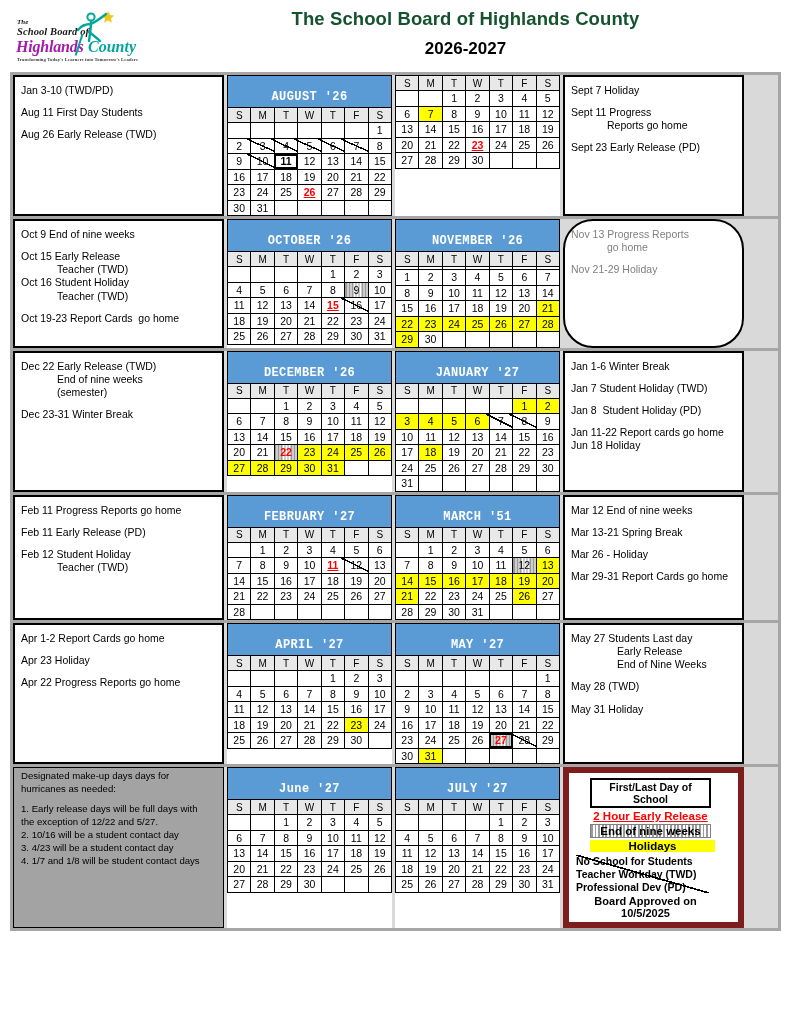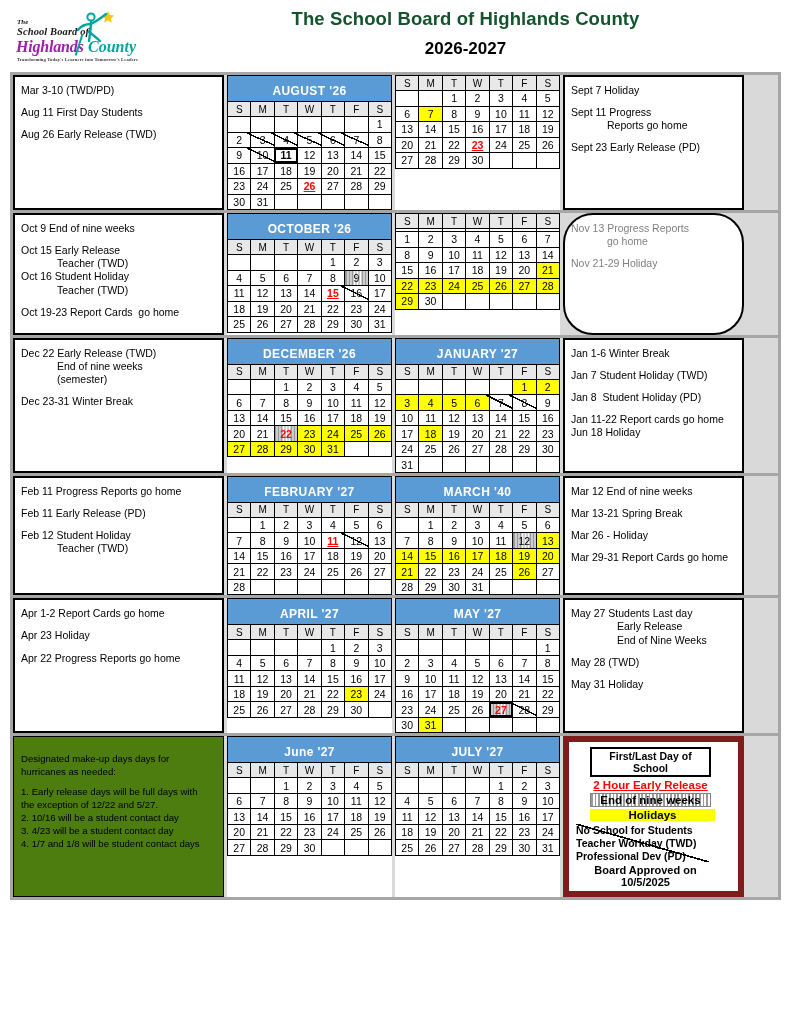--- a/index.html
+++ b/index.html
@@ -111,25 +111,25 @@
     overflow: hidden;
   }
   .cell-note.right { width: 181px; }
   .cell-note.gray-text { color: #808080; border-radius: 30px; }
   .note-line { margin-bottom: 11px; white-space: pre-wrap; }
   .note-line.tight { margin-bottom: 2px; }
   .note-line.indent { margin-left: 36px; }
   .note-line.indent2 { margin-left: 46px; }
 
   .cell-note.yellowbox {
-    background: #4d7c0f;
+    background: #a3a3a3;
     border: 1px solid #000;
     font-size: 9.6px;
     line-height: 1.15;
-    padding: 16px 6px 4px 7px;
+    padding: 2px 6px 4px 7px;
   }
   .yellowbox .note-line { margin-bottom: 9px; }
   .yellowbox .note-line.tight { margin-bottom: 2px; }
 
   .cell-cal {
     width: 165px;
     background: #ffffff;
     padding: 0;
   }
 
@@ -139,23 +139,24 @@
     border-collapse: collapse;
     table-layout: fixed;
     font-size: 10.5px;
   }
   .cal .mon {
     background: #5b9bd5;
     color: #ffffff;
     font-weight: bold;
     font-size: 12px;
     text-align: center;
-    padding: 8px 0 3px 0;
+    padding: 14px 0 3px 0;
     letter-spacing: .4px;
     border: 1px solid #000;
+    font-family: Liberation Mono, monospace;
   }
   .cal th.dow {
     background: #e8e8e8;
     border: 1px solid #000;
     font-size: 10px;
     font-weight: normal;
     color: #000;
     text-align: center;
     height: 15px;
     padding: 0;
@@ -271,21 +272,21 @@
     <div class="title-wrap">
       <div class="title-main">The School Board of Highlands County</div>
       <div class="title-year">2026-2027</div>
     </div>
   </div>
 
   <div class="grid">
 
     <div class="row">
       <div class="cell-note">
-        <div class="note-line">Mar 3-10 (TWD/PD)</div>
+        <div class="note-line">Jan 3-10 (TWD/PD)</div>
         <div class="note-line">Aug 11 First Day Students</div>
         <div class="note-line">Aug 26 Early Release (TWD)</div>
       </div>
       <div class="cell-cal">
           <table class="cal">
             <tbody>
               <tr>
                 <td class="mon" colspan="7">AUGUST '26</td>
               </tr>
               <tr>
@@ -491,20 +492,23 @@
                 <td class="day ">30</td>
                 <td class="day ">31</td>
               </tr>
             </tbody>
           </table>
         </div>
       <div class="cell-cal">
           <table class="cal">
             <tbody>
               <tr>
+                <td class="mon" colspan="7">NOVEMBER '26</td>
+              </tr>
+              <tr>
                 <th class="dow">S</th>
                 <th class="dow">M</th>
                 <th class="dow">T</th>
                 <th class="dow">W</th>
                 <th class="dow">T</th>
                 <th class="dow">F</th>
                 <th class="dow">S</th>
               </tr>
               <tr>
                 <td class="empty"></td>
@@ -788,21 +792,21 @@
                 <td class="empty"></td>
                 <td class="empty"></td>
               </tr>
             </tbody>
           </table>
         </div>
       <div class="cell-cal">
           <table class="cal">
             <tbody>
               <tr>
-                <td class="mon" colspan="7">MARCH '40</td>
+                <td class="mon" colspan="7">MARCH '51</td>
               </tr>
               <tr>
                 <th class="dow">S</th>
                 <th class="dow">M</th>
                 <th class="dow">T</th>
                 <th class="dow">W</th>
                 <th class="dow">T</th>
                 <th class="dow">F</th>
                 <th class="dow">S</th>
               </tr>

